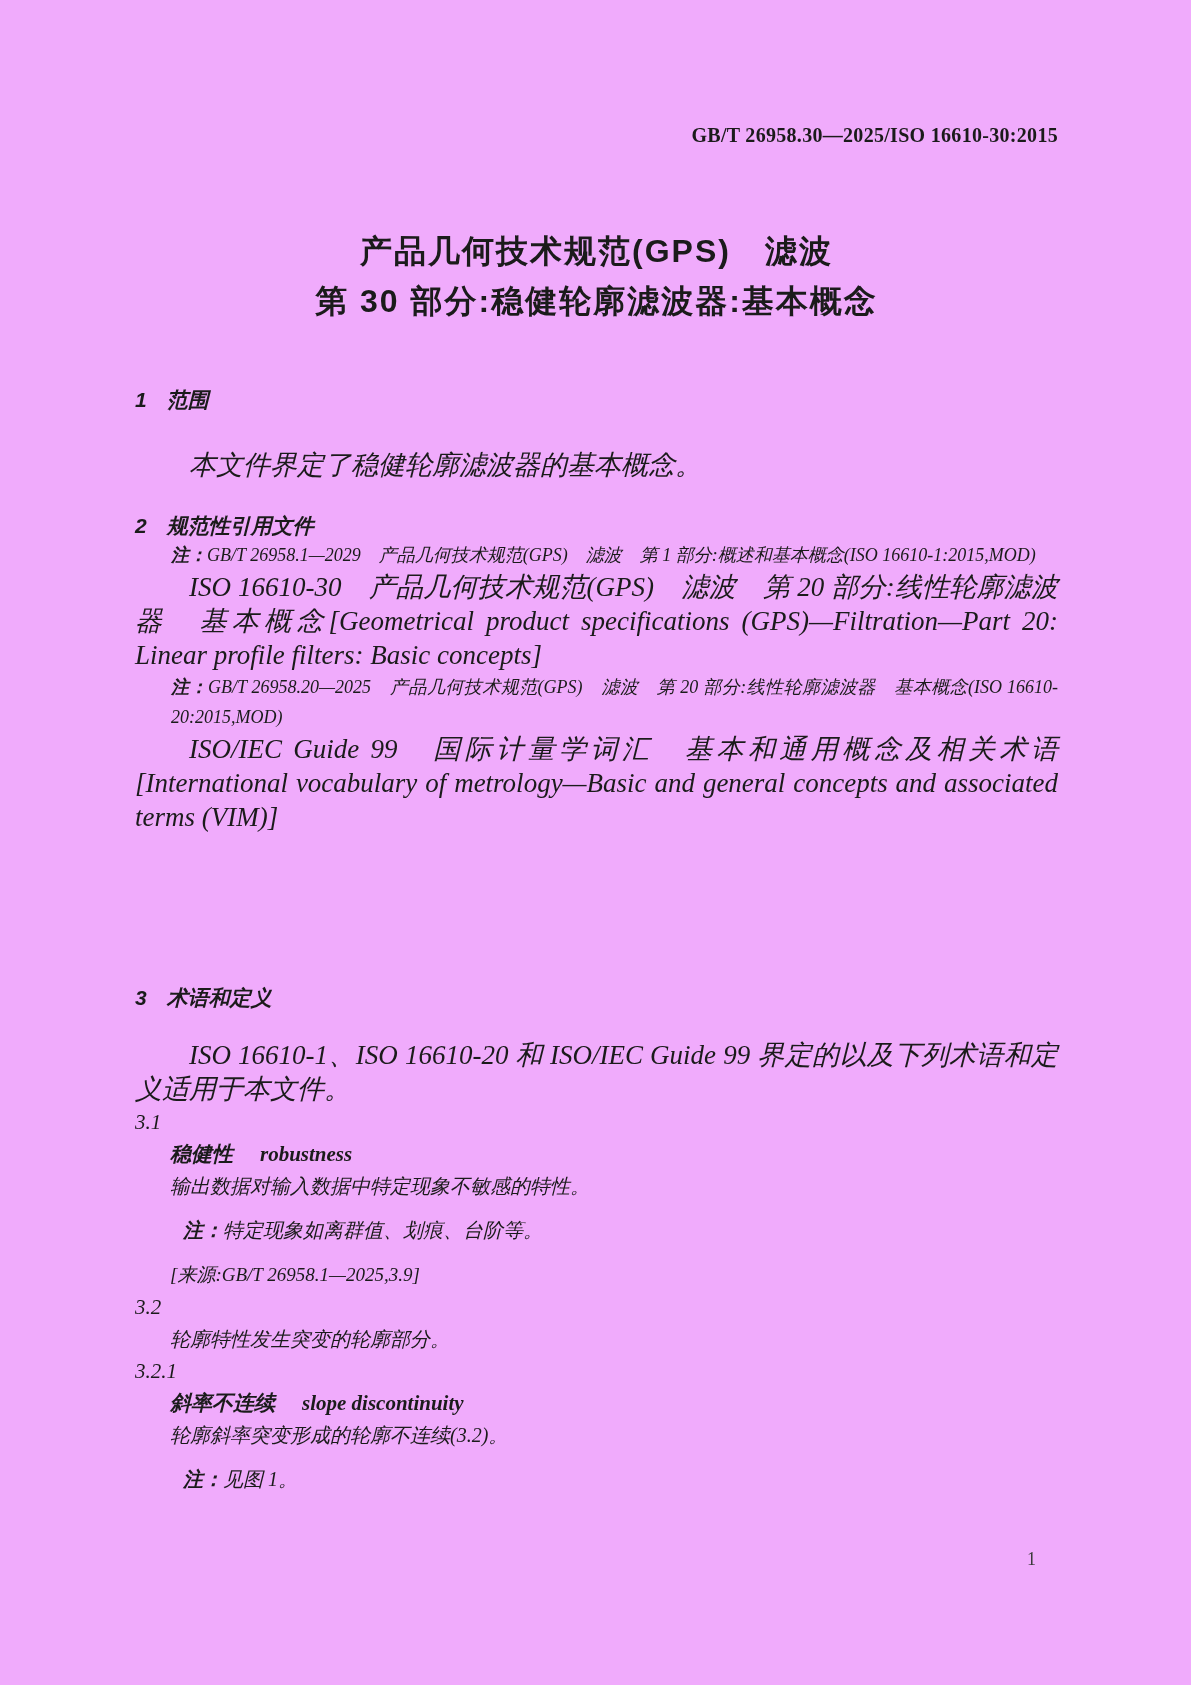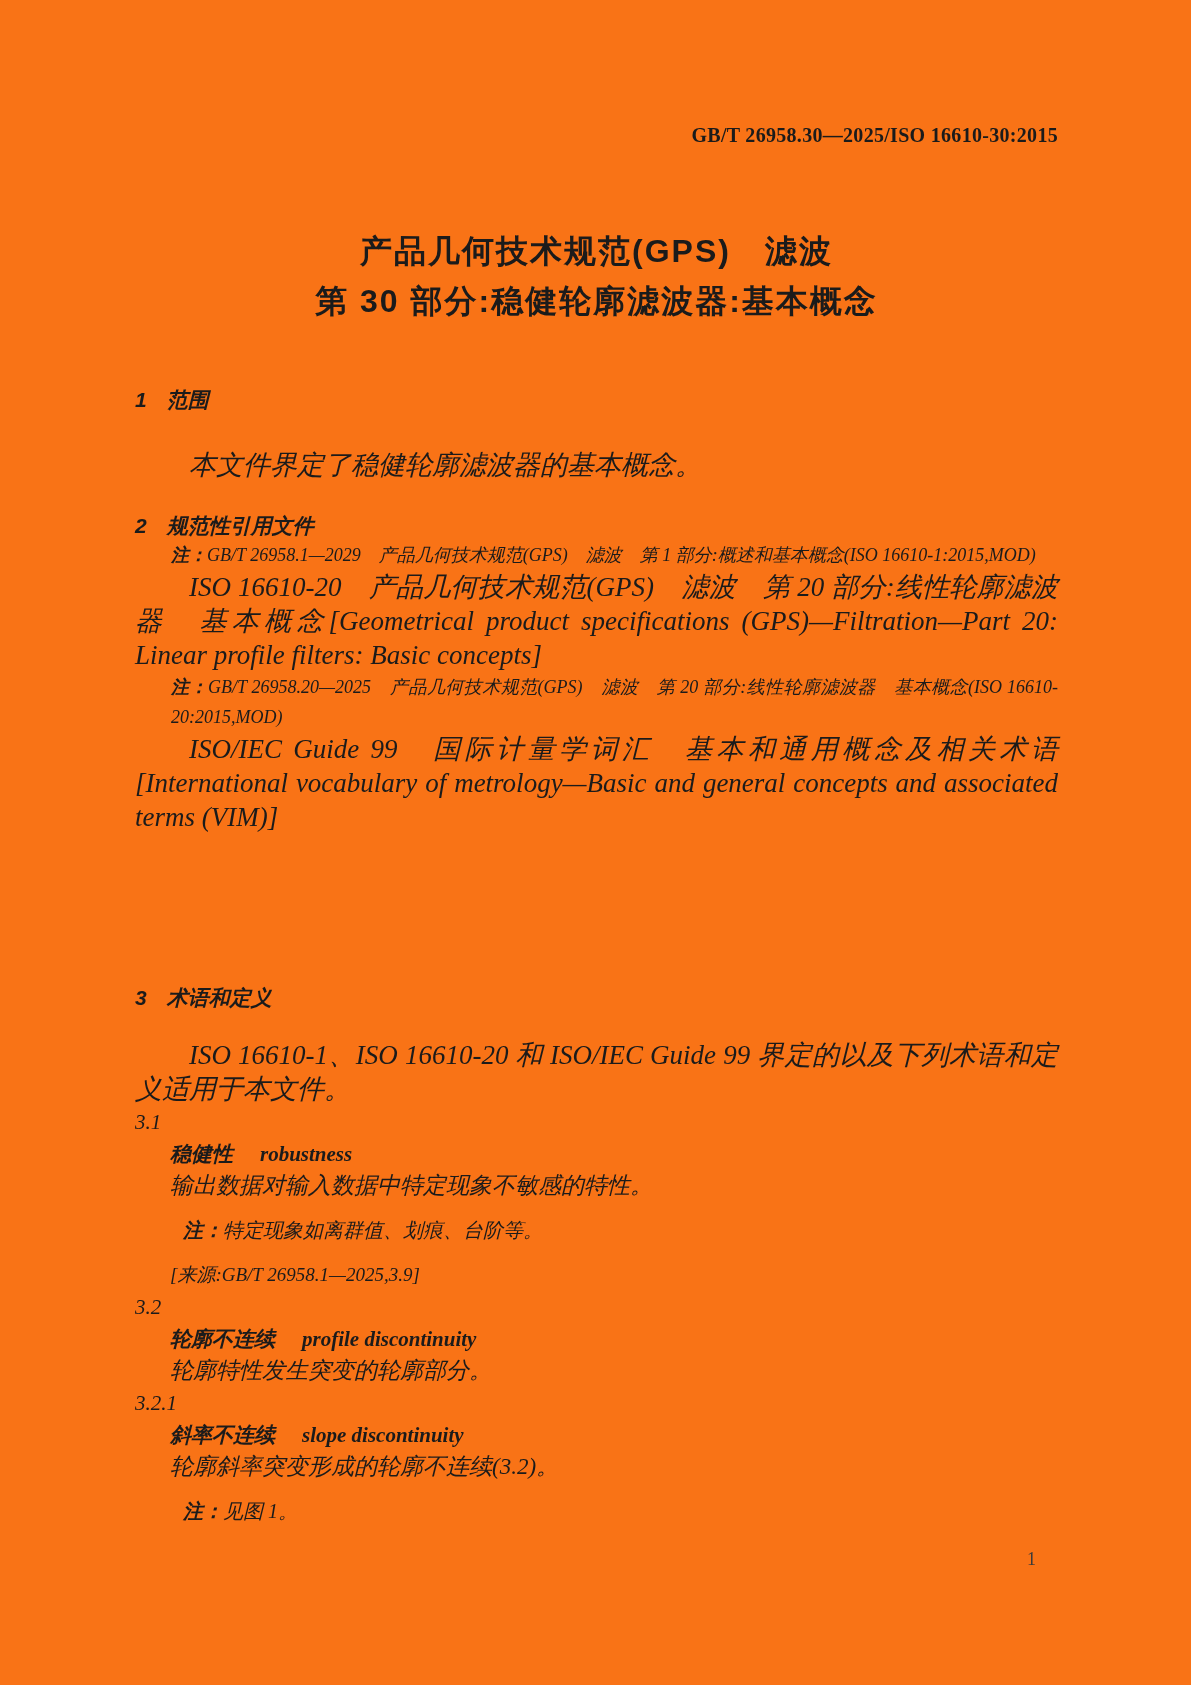--- a/index.html
+++ b/index.html
@@ -1,20 +1,20 @@
 <!DOCTYPE html>
 <html lang="zh"><head>
 <meta charset="utf-8">
 <style>
   html,body{margin:0;padding:0;background:#ffffff;}
   .page{
     position:relative;
     width:1191px;
     height:1685px;
-    background:#f97316;
+    background:#f0abfc;
     color:#1b1b1b;
     font-family:"Liberation Serif","DejaVu Serif",serif;
     overflow:hidden;
   }
   .content{
     position:absolute;
     left:135px;
     top:0;
     width:923px;
     height:1685px;
@@ -87,21 +87,21 @@
     padding-left:35px;
     line-height:32px;
     font-size:21px;
     font-weight:700;
   }
   .term-zh{font-family:"Liberation Sans","DejaVu Sans",sans-serif;}
   .term-en{font-family:"Liberation Serif","DejaVu Serif",serif;margin-left:27px;}
   .term-def{
     margin:0;
     padding-left:35px;
-    font-size:23px;
+    font-size:20px;
     line-height:32px;
     text-align:justify;
   }
   .term-note{
     margin:13px;
     padding-left:35px;
     font-size:20px;
     line-height:30px;
   }
   .term-source{
@@ -135,41 +135,40 @@
     <div class="sec sec1">
       <h2 class="sec-heading"><span class="h-num">1</span><span class="h-text">范围</span></h2>
       <p class="body-text indent">本文件界定了稳健轮廓滤波器的基本概念。</p>
     </div>
 
     <div class="sec sec2">
       <h2 class="sec-heading"><span class="h-num">2</span><span class="h-text">规范性引用文件</span></h2>
 
       <p class="note"><span class="note-label">注：</span><span>GB/T 26958.1—2029　产品几何技术规范(GPS)　滤波　第 1 部分:概述和基本概念(ISO 16610-1:2015,MOD)</span></p>
 
-      <p class="body-text indent ref-text">ISO 16610-20　产品几何技术规范(GPS)　滤波　第 20 部分:线性轮廓滤波器　基本概念[Geometrical product specifications (GPS)—Filtration—Part 20: Linear profile filters: Basic concepts]</p>
+      <p class="body-text indent ref-text">ISO 16610-30　产品几何技术规范(GPS)　滤波　第 20 部分:线性轮廓滤波器　基本概念[Geometrical product specifications (GPS)—Filtration—Part 20: Linear profile filters: Basic concepts]</p>
       <p class="note"><span class="note-label">注：</span><span>GB/T 26958.20—2025　产品几何技术规范(GPS)　滤波　第 20 部分:线性轮廓滤波器　基本概念(ISO 16610-20:2015,MOD)</span></p>
 
       <p class="body-text indent ref-text">ISO/IEC Guide 99　国际计量学词汇　基本和通用概念及相关术语[International vocabulary of metrology—Basic and general concepts and associated terms (VIM)]</p>
     </div>
 
     <div class="sec sec3">
       <h2 class="sec-heading"><span class="h-num">3</span><span class="h-text">术语和定义</span></h2>
       <p class="body-text indent intro">ISO 16610-1、ISO 16610-20 和 ISO/IEC Guide 99 界定的以及下列术语和定义适用于本文件。</p>
 
       <div>
         <p class="term-num">3.1</p>
         <p class="term-head"><span class="term-zh">稳健性</span><span class="term-en">robustness</span></p>
         <p class="term-def">输出数据对输入数据中特定现象不敏感的特性。</p>
         <p class="term-note"><span class="note-label">注：</span><span>特定现象如离群值、划痕、台阶等。</span></p>
         <p class="term-source">[来源:GB/T 26958.1—2025,3.9]</p>
       </div>
 
       <div>
         <p class="term-num">3.2</p>
-        <p class="term-head"><span class="term-zh">轮廓不连续</span><span class="term-en">profile discontinuity</span></p>
         <p class="term-def">轮廓特性发生突变的轮廓部分。</p>
       </div>
 
       <div>
         <p class="term-num">3.2.1</p>
         <p class="term-head"><span class="term-zh">斜率不连续</span><span class="term-en">slope discontinuity</span></p>
         <p class="term-def">轮廓斜率突变形成的轮廓不连续(3.2)。</p>
         <p class="term-note"><span class="note-label">注：</span><span>见图 1。</span></p>
       </div>
     </div>

